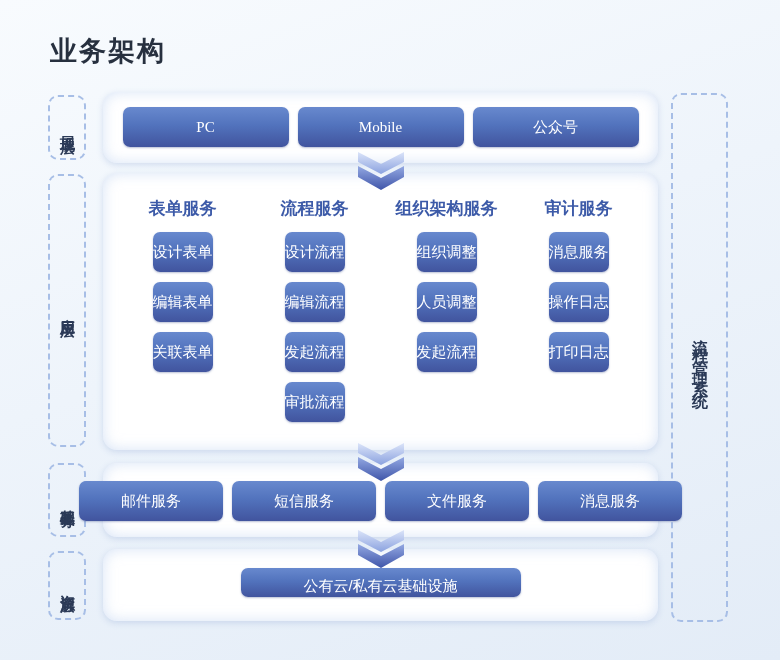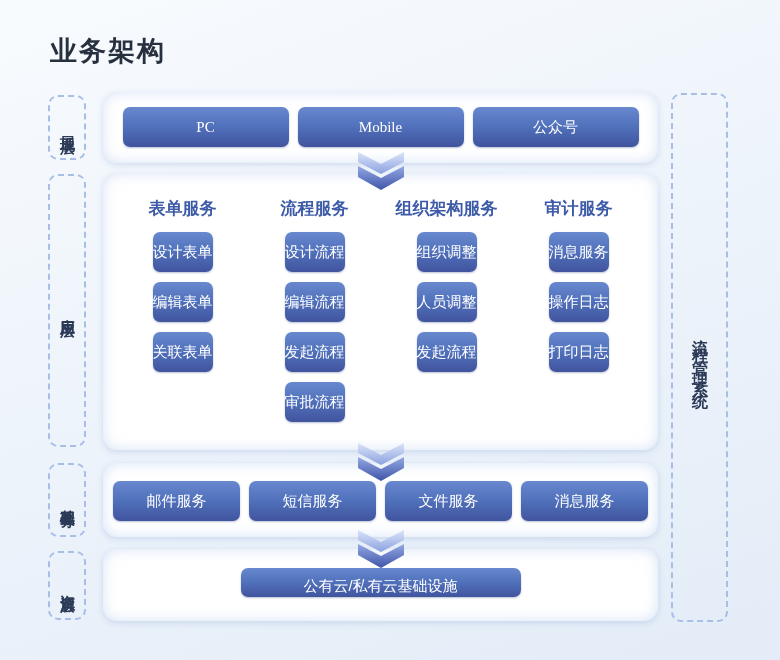--- a/index.html
+++ b/index.html
@@ -29,21 +29,21 @@
     background:linear-gradient(180deg,#6889ce 0%,#5273bd 45%,#41549e 100%);
     color:#ffffff; border-radius:7px; height:40px; line-height:40px;
     text-align:center; font-size:15px;
     box-shadow:0 1px 2px rgba(55,75,135,.35);
     flex:0 0 auto;
   }
   .row { display:flex; justify-content:center; gap:9px; }
   .p1-row { padding-top:15px;font-family:Liberation Serif, serif; }
   .p1-row .node { width:166px; }
   .p3-row { padding-top:18px; }
-  .p3-row .node { width:127px; }
+  .p3-row .node { width:144px; }
   .cols { display:flex; justify-content:center; gap:9px; padding-top:25px; }
   .col { width:123px; display:flex; flex-direction:column; gap:10px;align-items:center; }
   .col-title {
     color:#3c5aa8; font-weight:bold; font-size:17px; text-align:center;
     height:22px; line-height:22px; margin-bottom:2px; white-space:nowrap;
   }
   .p4-row { padding-top:19px; }
   .p4-row .node { width:280px; height:29px; line-height:36px; }
   .arrow { position:absolute; left:357px; width:48px; height:40px; z-index:5; }
   .defs-holder { position:absolute; width:0; height:0; }

